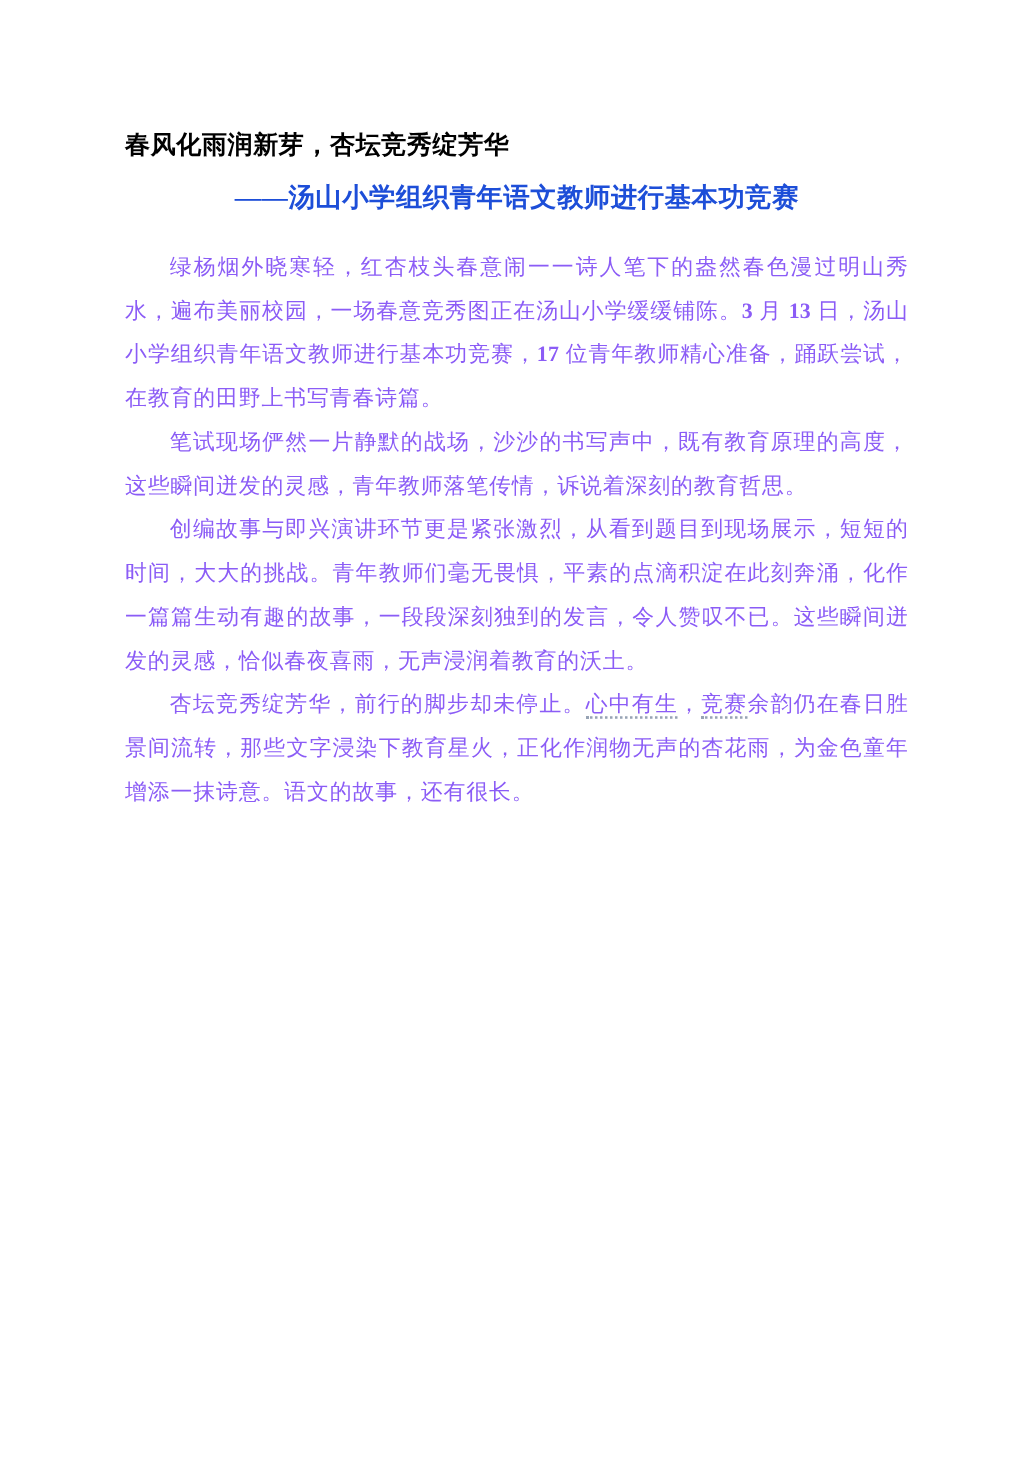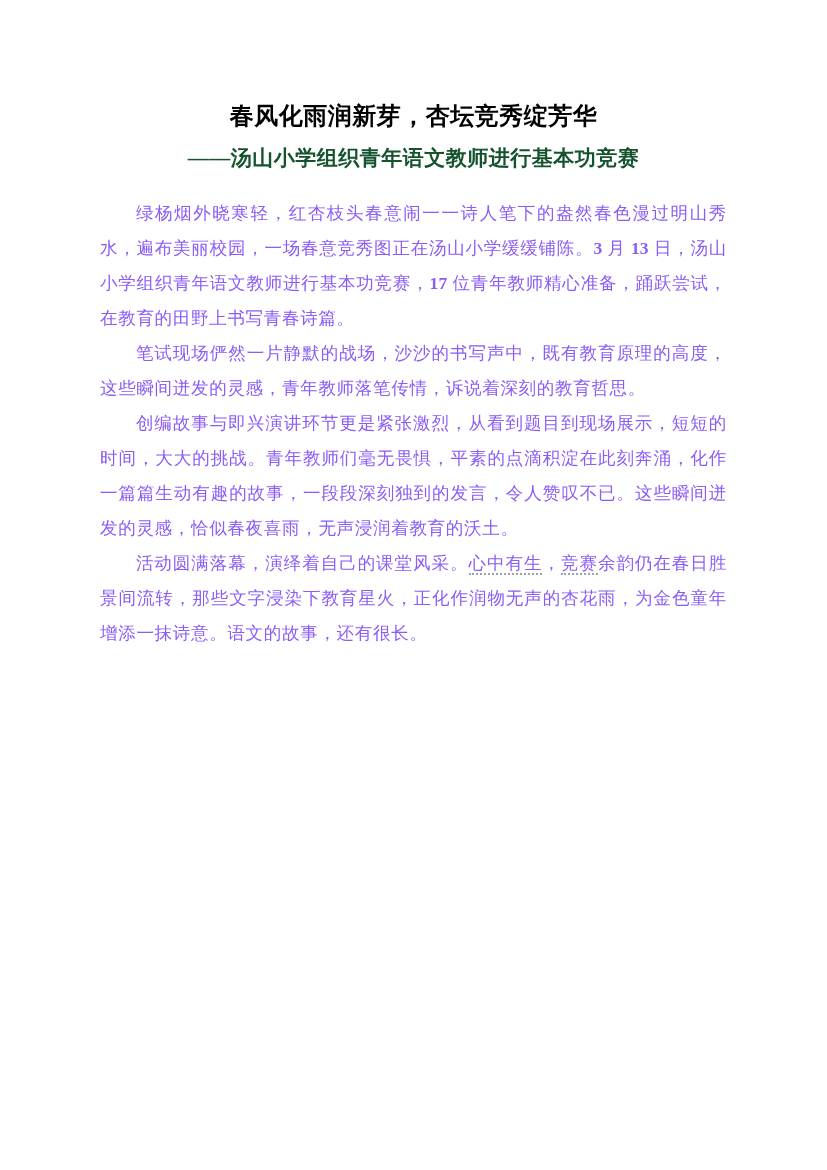--- a/index.html
+++ b/index.html
@@ -14,34 +14,34 @@
     margin: 0 auto;
     background: #ffffff;
     box-sizing: border-box;
     padding: 103px 100px 0 100px;
     font-family: "Liberation Serif", "DejaVu Serif", serif;
     color: #212121;
     overflow: hidden;
   }
   .doc-title {
     margin: 0 0 17px 0;
-    font-size: 24px;
+    font-size: 20px;
     line-height: 26px;
     font-weight: 700;
-    text-align: center;
+    text-align: left;
     color: #000000;
     letter-spacing: 0.5px;
   }
   .doc-subtitle {
     margin: 0 0 25px 0;
     font-size: 21px;
     line-height: 25px;
     font-weight: 700;
     text-align: center;
-    color: #14532d;
+    color: #1d4ed8;
     letter-spacing: 0.5px;
   }
   .doc-body p.para {
     margin: 0;
     font-size: 17.5px;
     line-height: 35px;
     letter-spacing: 0.7px;
     text-align: justify;
     text-justify: inter-ideograph;
     text-indent: 2.05em;
@@ -66,15 +66,15 @@
 </head>
 <body>
 
 <div class="page">
   <h1 class="doc-title">春风化雨润新芽，杏坛竞秀绽芳华</h1>
   <h2 class="doc-subtitle">——汤山小学组织青年语文教师进行基本功竞赛</h2>
   <div class="doc-body" id="doc-body">
       <p class="para"><span>绿杨烟外晓寒轻，红杏枝头春意闹一一诗人笔下的盎然春色漫过明山秀水，遍布美丽校园，一场春意竞秀图正在汤山小学缓缓铺陈。</span><span class="r-b">3</span><span> 月 </span><span class="r-b">13</span><span> 日，汤山小学组织青年语文教师进行基本功竞赛，</span><span class="r-b">17</span><span> 位青年教师精心准备，踊跃尝试，在教育的田野上书写青春诗篇。</span></p>
       <p class="para"><span>笔试现场俨然一片静默的战场，沙沙的书写声中，既有教育原理的高度，这些瞬间迸发的灵感，青年教师落笔传情，诉说着深刻的教育哲思。</span></p>
       <p class="para"><span>创编故事与即兴演讲环节更是紧张激烈，从看到题目到现场展示，短短的时间，大大的挑战。青年教师们毫无畏惧，平素的点滴积淀在此刻奔涌，化作一篇篇生动有趣的故事，一段段深刻独到的发言，令人赞叹不已。这些瞬间迸发的灵感，恰似春夜喜雨，无声浸润着教育的沃土。</span></p>
-      <p class="para"><span>活动圆满落幕，演绎着自己的课堂风采。</span><span class="r-d">心中有生</span><span>，</span><span class="r-d">竞赛</span><span>余韵仍在春日胜景间流转，那些文字浸染下教育星火，正化作润物无声的杏花雨，为金色童年增添一抹诗意。语文的故事，还有很长。</span></p>
+      <p class="para"><span>杏坛竞秀绽芳华，前行的脚步却未停止。</span><span class="r-d">心中有生</span><span>，</span><span class="r-d">竞赛</span><span>余韵仍在春日胜景间流转，那些文字浸染下教育星火，正化作润物无声的杏花雨，为金色童年增添一抹诗意。语文的故事，还有很长。</span></p>
     </div>
 </div>
 
 </body></html>

